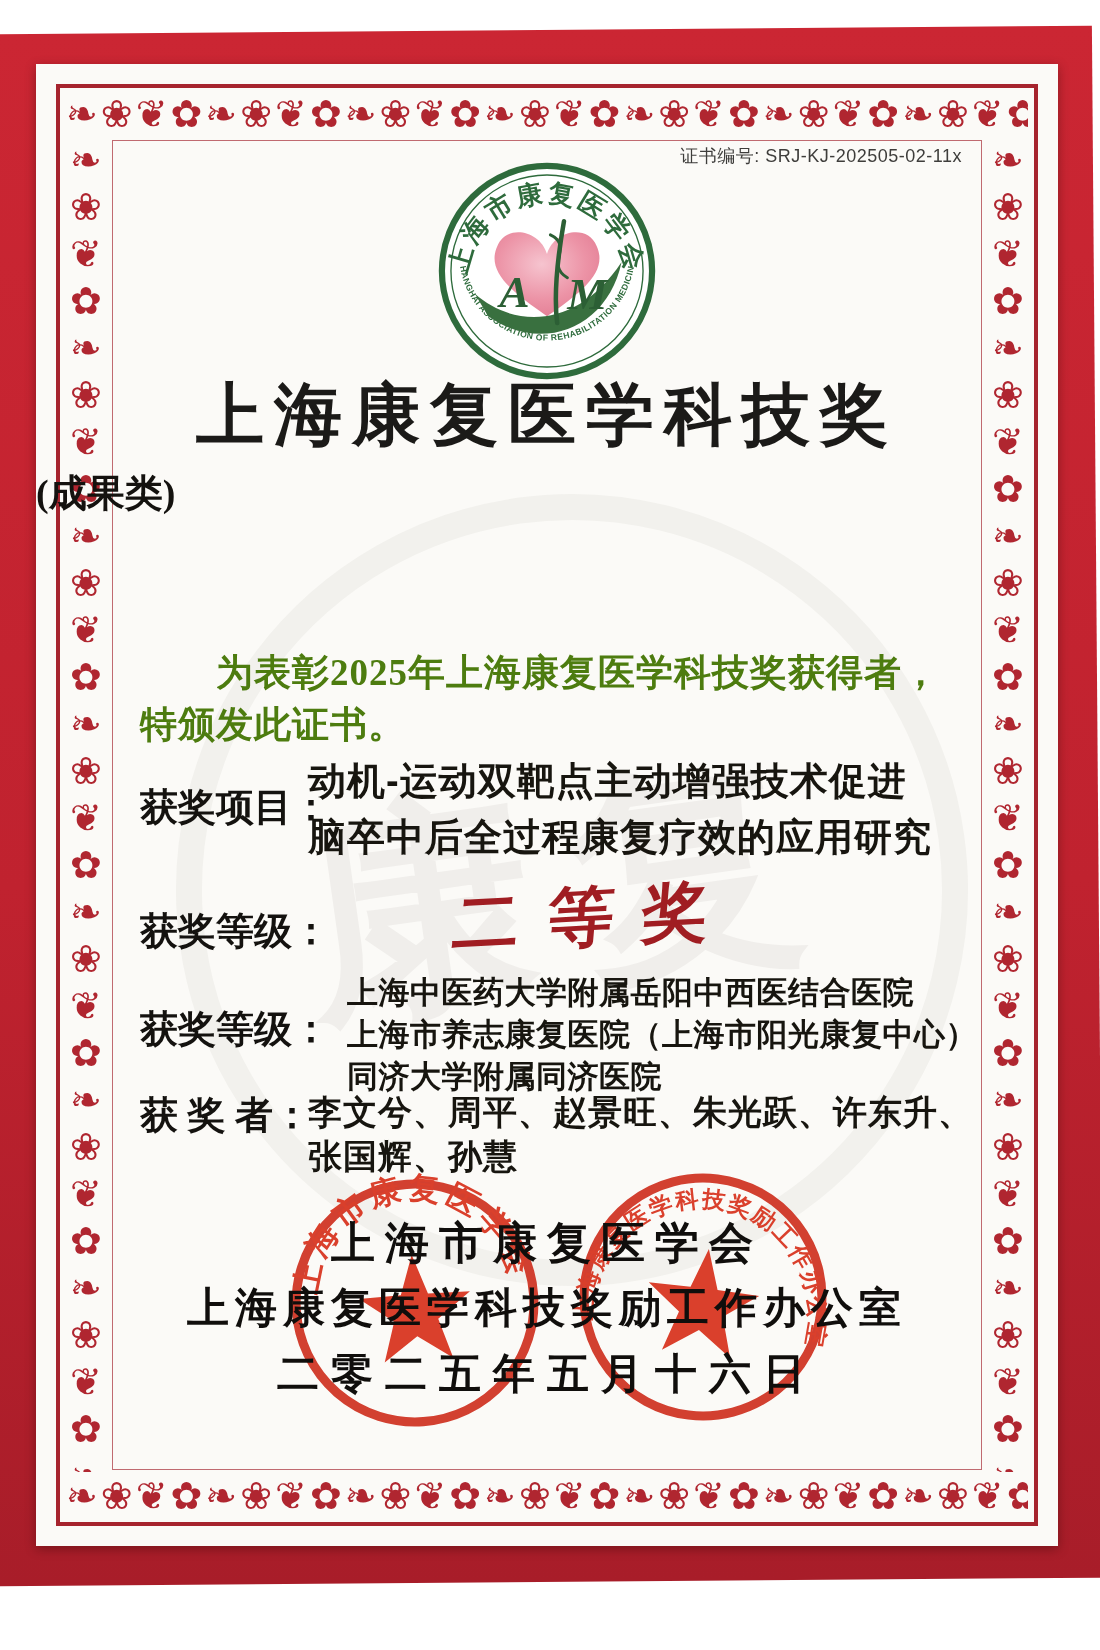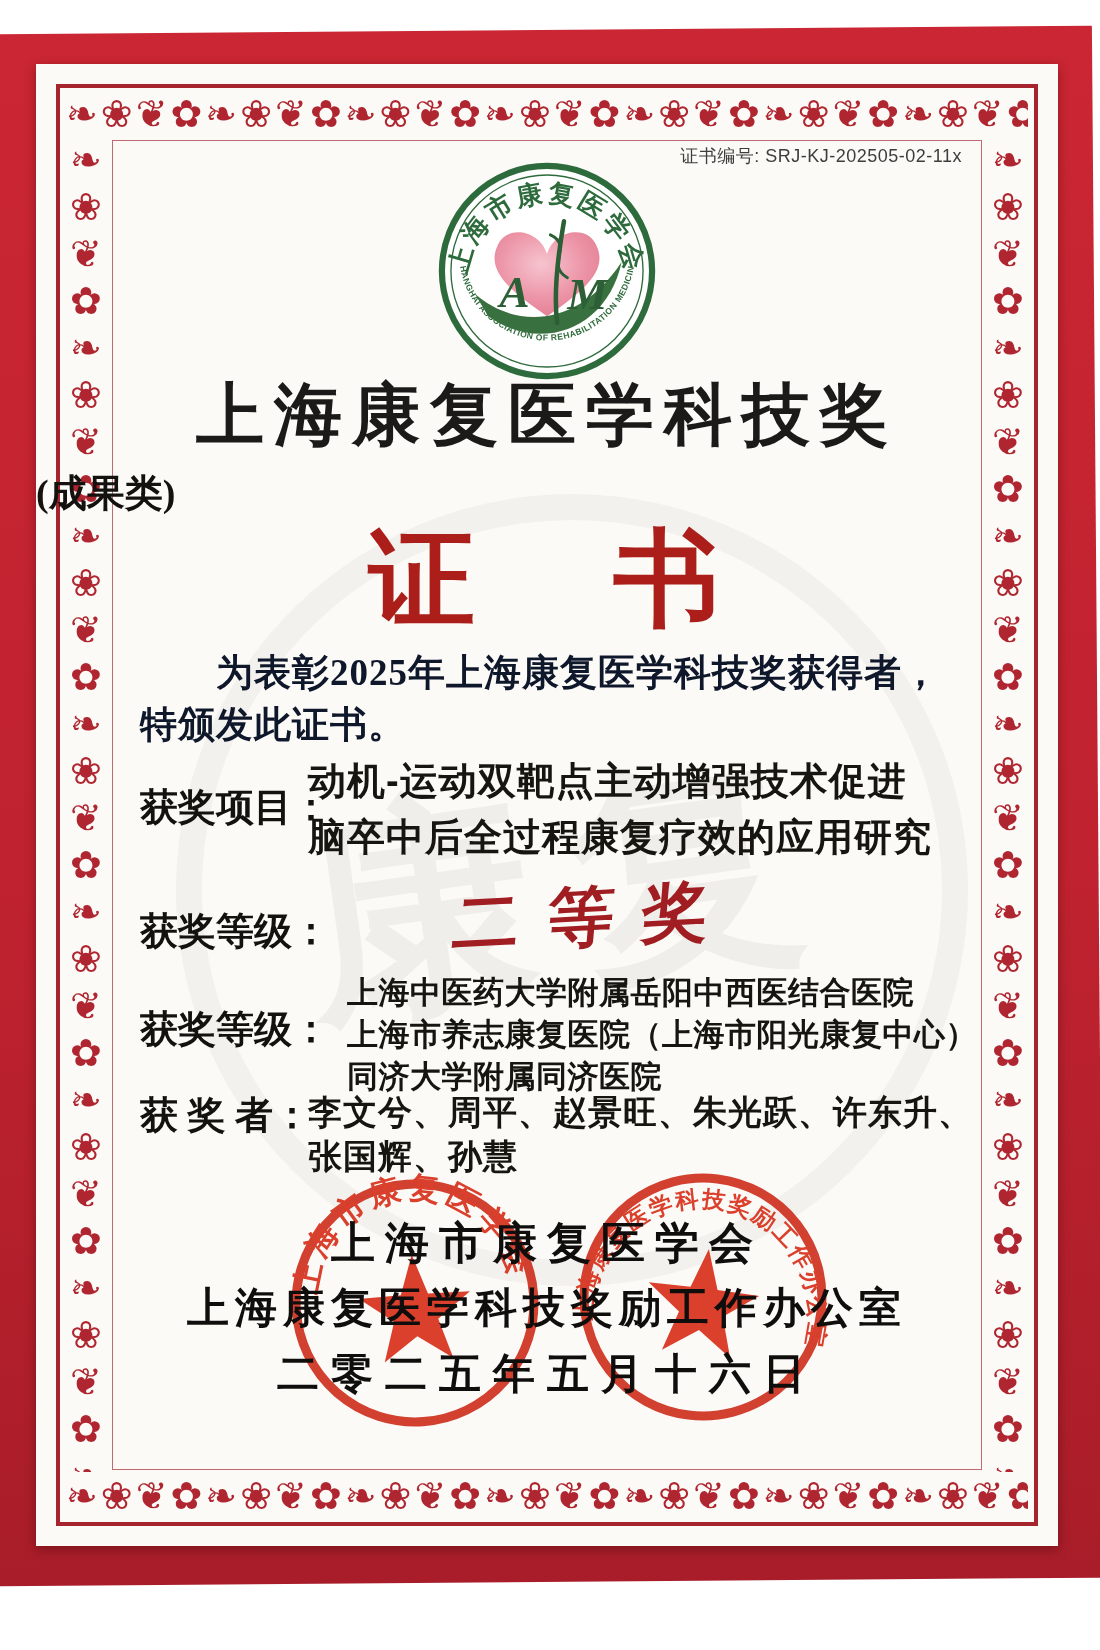--- a/index.html
+++ b/index.html
@@ -53,21 +53,21 @@
     position:absolute;top:404px;left:0;width:100%;text-align:left;
     font-family:"Liberation Serif",serif;font-size:38px;font-weight:bold;color:#14120f;
   }
   .cert-word{
     position:absolute;top:444px;left:0;width:100%;text-align:center;
     font-family:"Liberation Serif",serif;font-size:106px;font-weight:900;color:#ac1e1a;
     word-spacing:100px;letter-spacing:6px;
   }
   
   .body-line{position:absolute;left:104px;width:830px;font-family:"Liberation Serif",serif;
-    font-size:37px;font-weight:bold;color:#0f172a;letter-spacing:1px;}
+    font-size:37px;font-weight:bold;color:#4d7c0f;letter-spacing:1px;}
   .body-line.l1{top:584px;padding-left:76px;}
   .body-line.l2{top:636px;}
   .field-label{position:absolute;left:104px;font-family:"Liberation Serif",serif;
     font-size:38px;font-weight:bold;color:#14120f;}
   .field-value{position:absolute;left:272px;font-weight:bold;color:#17150f;}
   .proj{font-size:38px;letter-spacing:1px;}
   .grade-value{
     position:absolute;left:418px;top:808px;
     font-family:"Liberation Serif",serif;font-size:66px;font-weight:900;color:#a01d22;
     letter-spacing:28px;transform:skewX(-8deg) rotate(-3deg);
@@ -130,21 +130,20 @@
     <path d="M100 85 C 94 64, 64 58, 56 78 C 46 100, 68 118, 100 140 C 132 118, 154 100, 144 78 C 136 58, 106 64, 100 85 Z" fill="url(#heartPink)"></path>
     <path d="M 36 120 C 72 152, 128 150, 166 92 C 154 150, 96 174, 48 140 Z" fill="#39703f"></path>
     <path d="M 115 56 C 109 90, 106 122, 109 146" stroke="#2c5f35" stroke-width="4" fill="none" stroke-linecap="round"></path>
     <path d="M 103 68 C 124 78, 98 94, 118 106" stroke="#2c5f35" stroke-width="2.6" fill="none" stroke-linecap="round"></path>
     <text x="58" y="132" font-family="Liberation Serif, serif" font-style="italic" font-weight="bold" font-size="40" fill="#2c5f35">A</text>
     <text x="118" y="134" font-family="Liberation Serif, serif" font-style="italic" font-weight="bold" font-size="40" fill="#2c5f35">M</text>
   </svg>
 
   <div class="title">上海康复医学科技奖</div>
   <div class="subtitle">(成果类)</div>
-  <div class="cert-word">证 书</div>
 
   <div class="body-line l1">为表彰2025年上海康复医学科技奖获得者，</div>
   <div class="body-line l2">特颁发此证书。</div>
 
   <div class="field-label" style="top:718px">获奖项目：</div>
   <div class="field-value proj" style="top:748px">脑卒中后全过程康复疗效的应用研究</div>
   <div class="field-value proj" style="top:692px">动机-运动双靶点主动增强技术促进</div>
 
   <div class="field-label" style="top:842px">获奖等级：</div>
   <div class="grade-value">二等奖</div>

